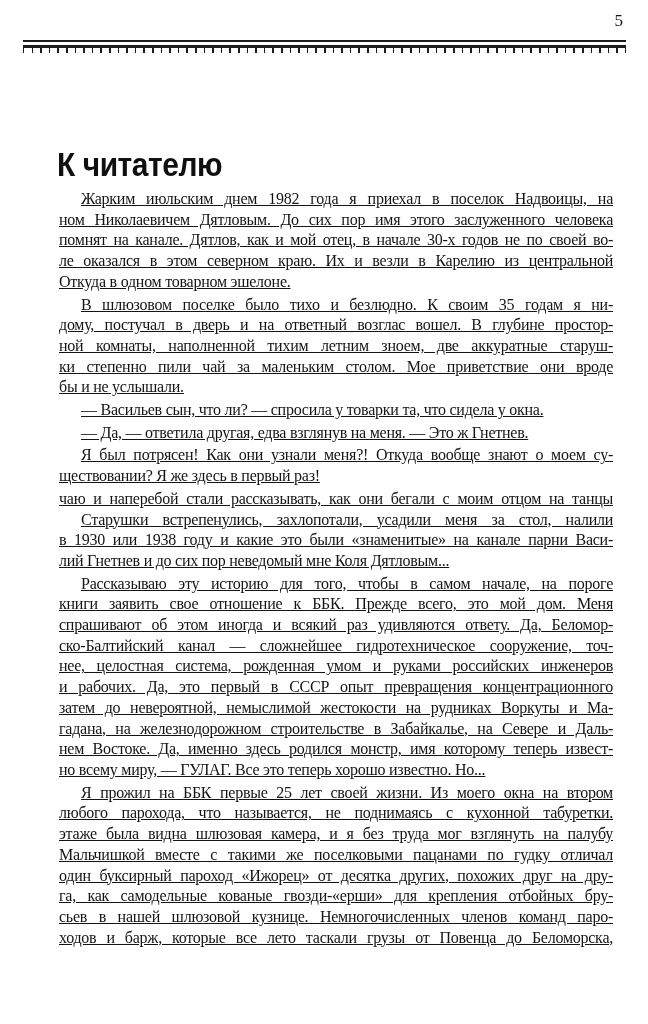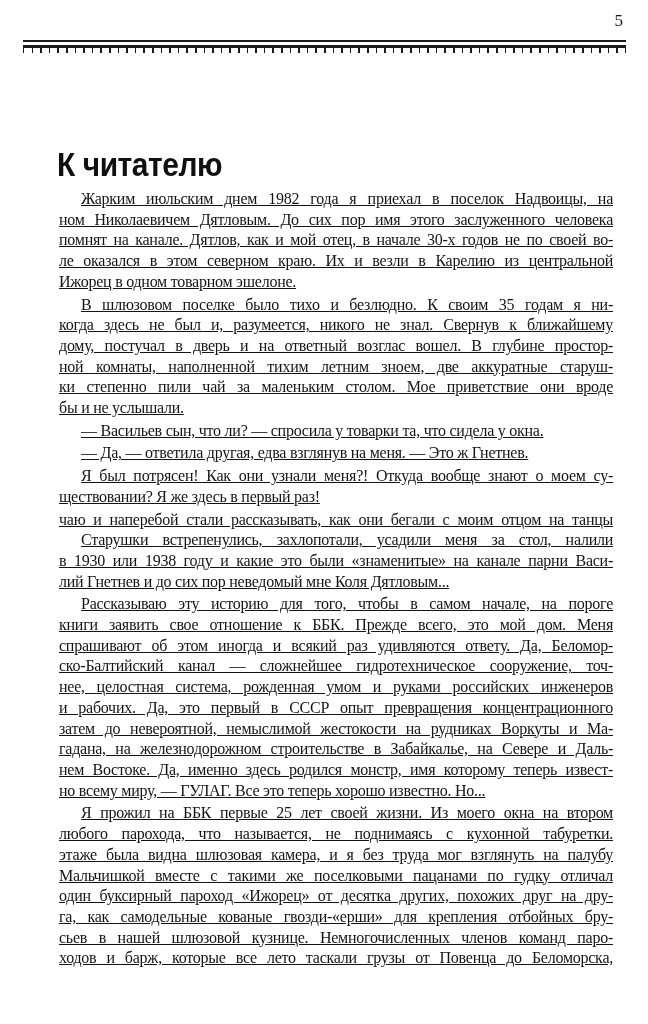--- a/index.html
+++ b/index.html
@@ -85,25 +85,24 @@
   </div>
 
   <h1 class="chapter-heading">К читателю</h1>
 
   <div class="text-block">
       <div class="para">
         <div class="line indent">Жарким июльским днем 1982 года я приехал в поселок Надвоицы, на</div>
         <div class="line">ном Николаевичем Дятловым. До сих пор имя этого заслуженного человека</div>
         <div class="line">помнят на канале. Дятлов, как и мой отец, в начале 30-х годов не по своей во-</div>
         <div class="line">ле оказался в этом северном краю. Их и везли в Карелию из центральной</div>
-        <div class="line no-just">Ижорец в одном товарном эшелоне.</div>
+        <div class="line no-just">Откуда в одном товарном эшелоне.</div>
       </div>
       <div class="para">
         <div class="line indent">В шлюзовом поселке было тихо и безлюдно. К своим 35 годам я ни-</div>
-        <div class="line">когда здесь не был и, разумеется, никого не знал. Свернув к ближайшему</div>
         <div class="line">дому, постучал в дверь и на ответный возглас вошел. В глубине простор-</div>
         <div class="line">ной комнаты, наполненной тихим летним зноем, две аккуратные старуш-</div>
         <div class="line">ки степенно пили чай за маленьким столом. Мое приветствие они вроде</div>
         <div class="line no-just">бы и не услышали.</div>
       </div>
       <div class="para">
         <div class="line indent no-just">— Васильев сын, что ли? — спросила у товарки та, что сидела у окна.</div>
       </div>
       <div class="para">
         <div class="line indent no-just">— Да, — ответила другая, едва взглянув на меня. — Это ж Гнетнев.</div>

